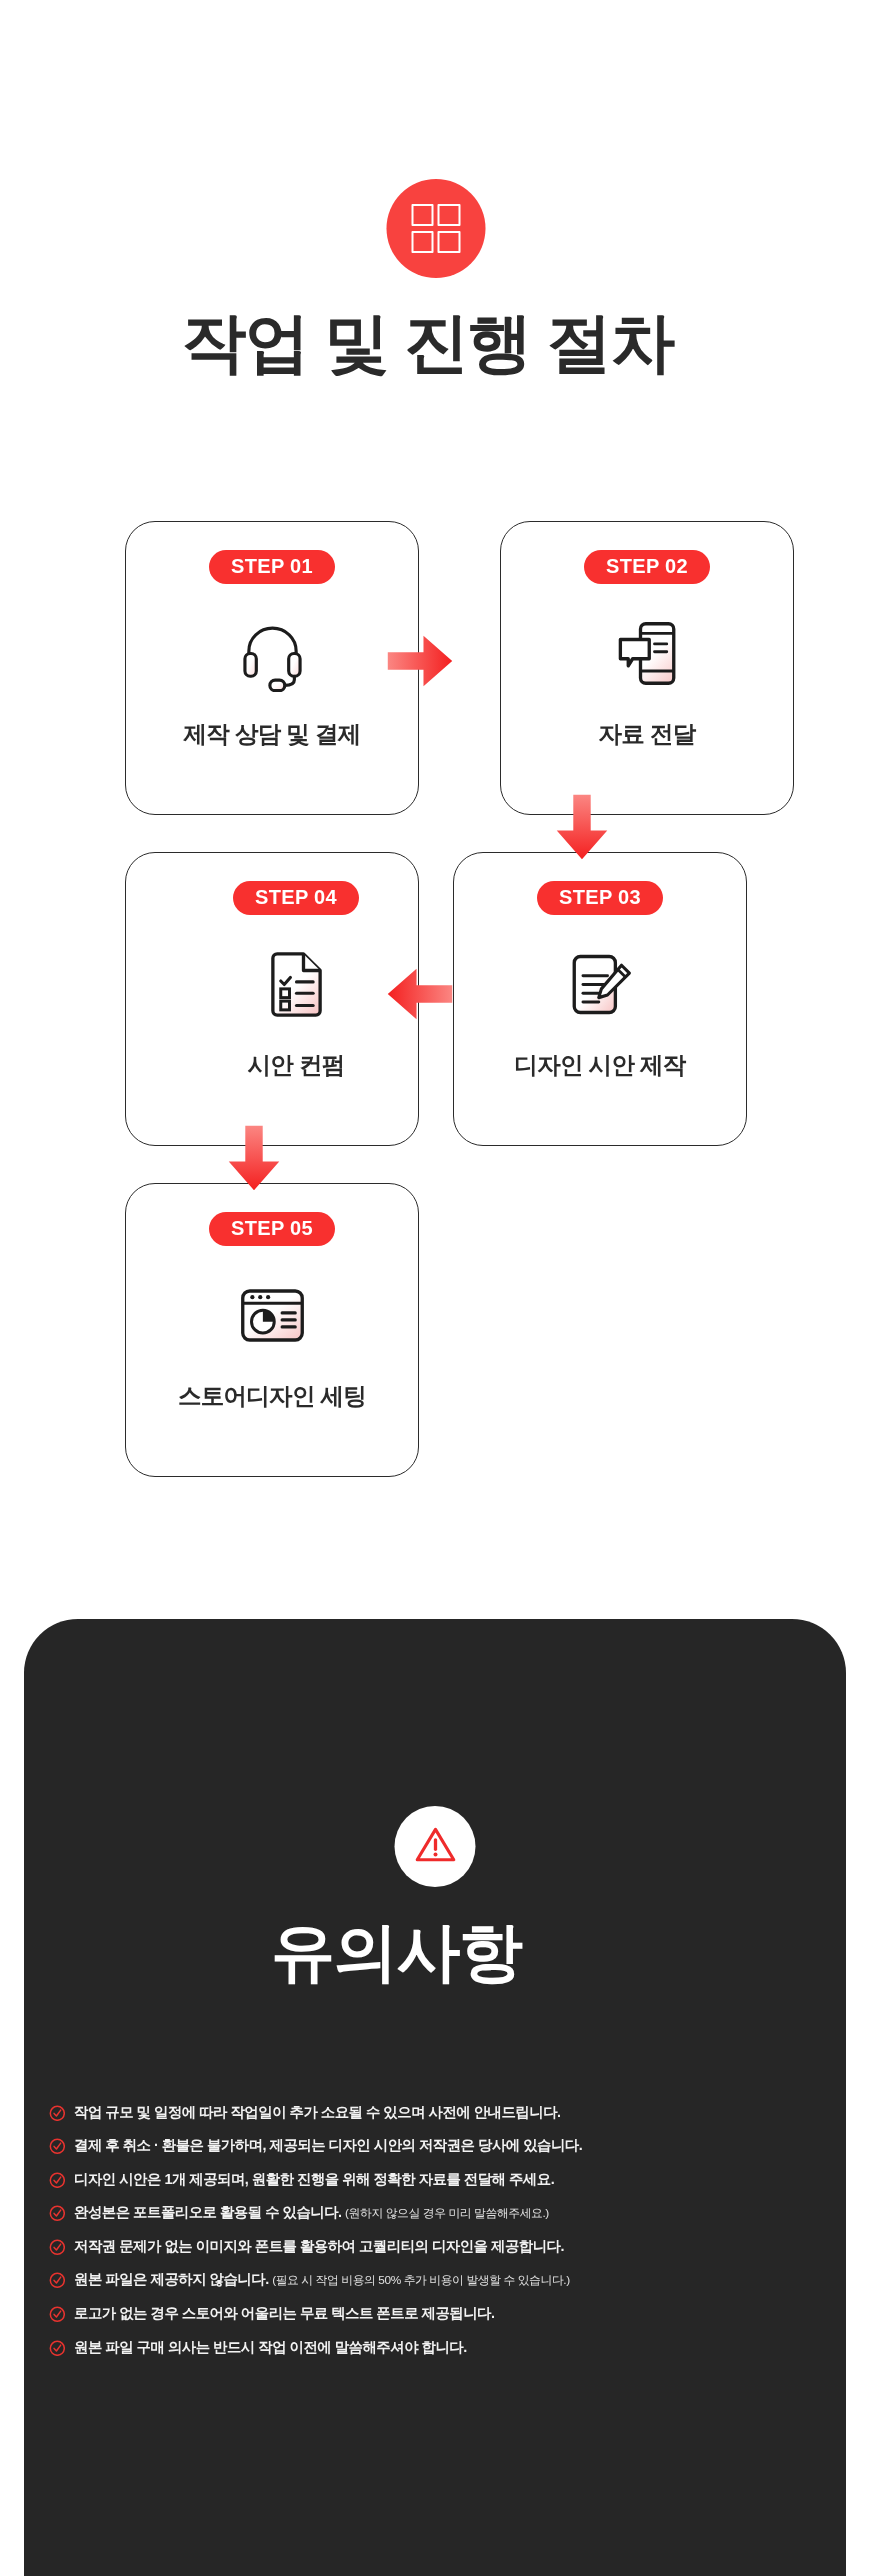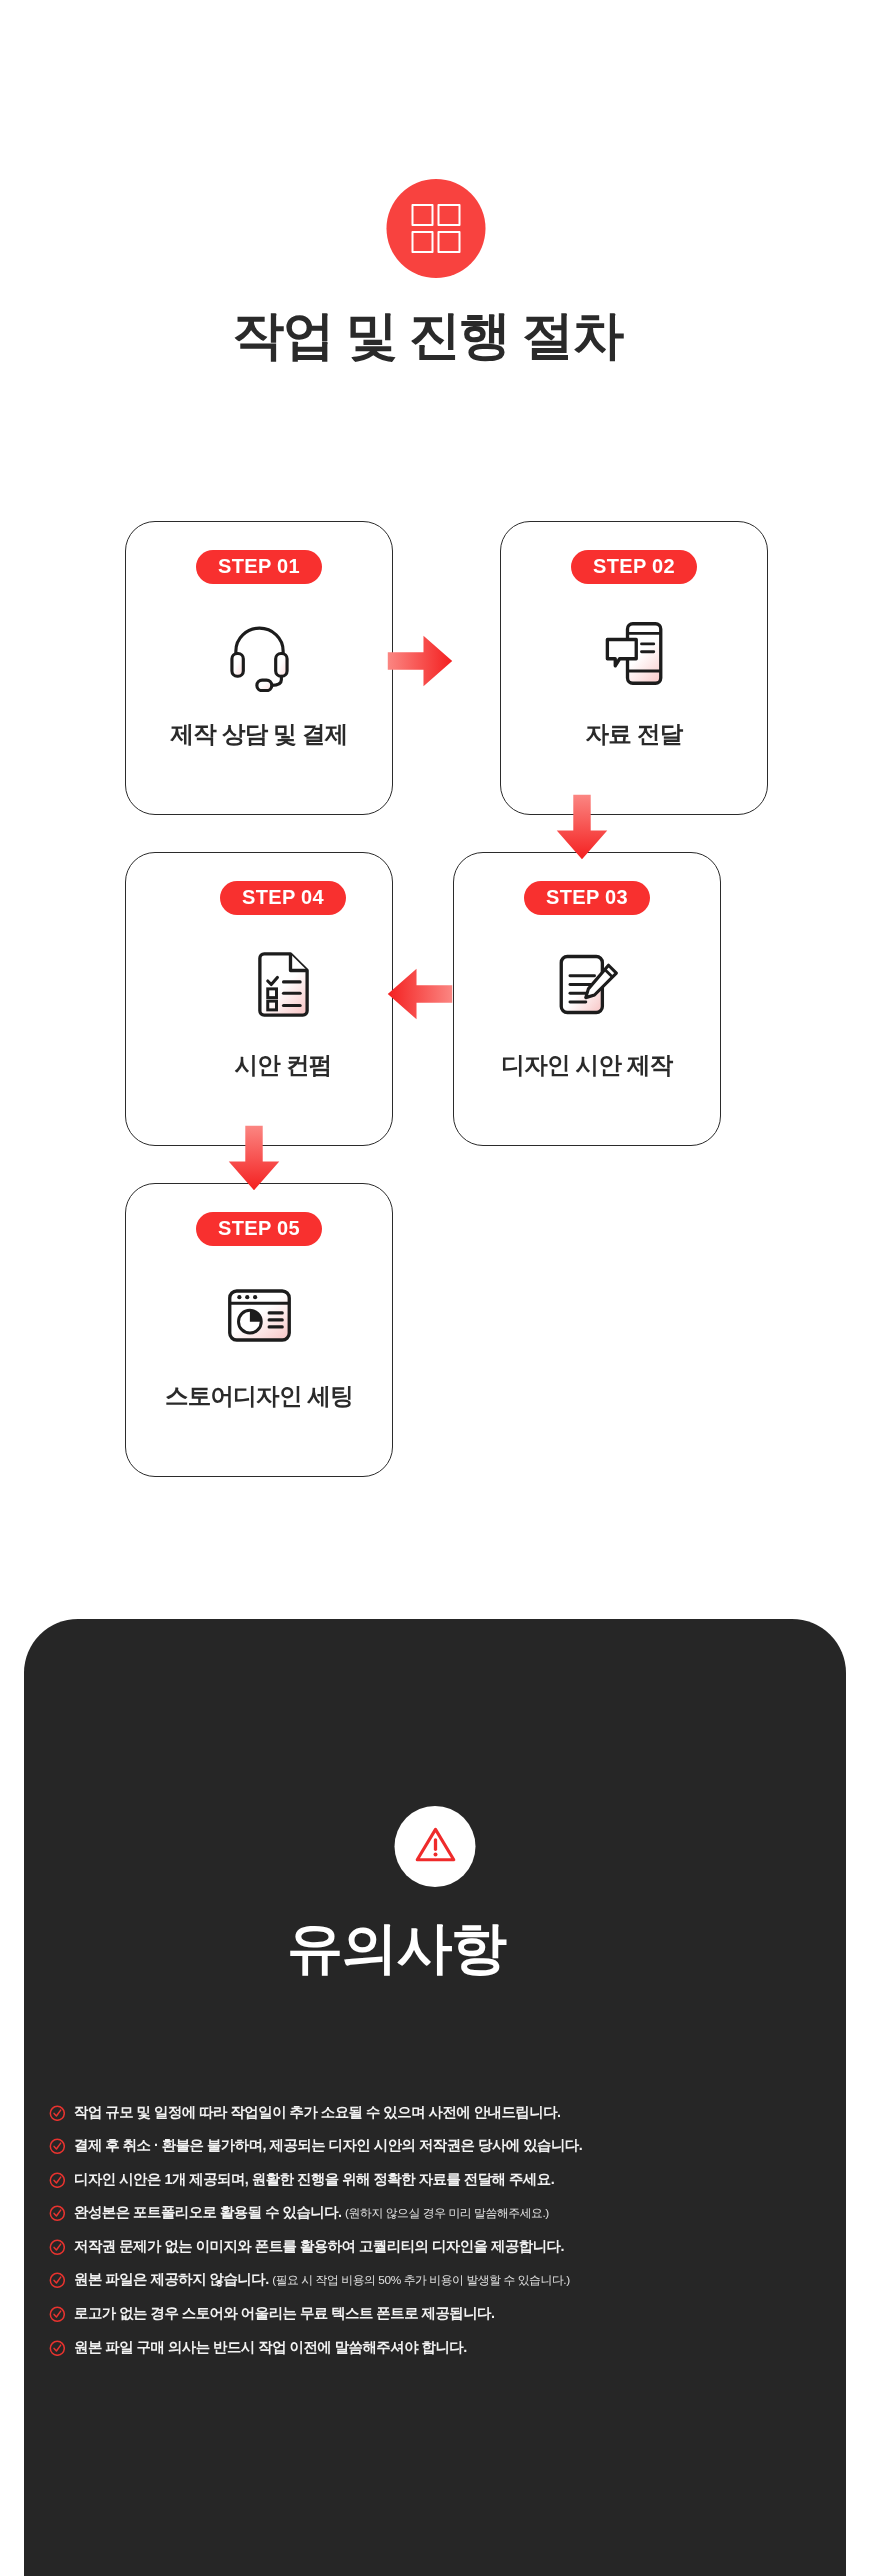--- a/index.html
+++ b/index.html
@@ -46,40 +46,40 @@
     border-radius: 0.9px;
   }
 
   
   .main-title {
     position: absolute;
     top: 307px;
     left: 0;
     width: 855px;
     text-align: center;
-    font-size: 52px;
+    font-size: 65px;
     font-weight: 900;
     letter-spacing: -1.7px;
     color: #2a2a2a;
     line-height: 1.1;
     white-space: nowrap;
   }
 
   
   .steps {
     position: absolute;
     top: 521px;
     left: 125px;
     width: 622px;
     height: 967px;
   }
 
   .card {
     position: absolute;
-    width: 268px;
+    width: 294px;
     height: 294px;
     background: #ffffff;
     border: 1.2px solid #2b2b2b;
     border-radius: 30px;
     display: flex;
     flex-direction: column;
     align-items: center;
   }
   .card.c1 { left: 0px;   top: 0px; }
   .card.c2 { left: 328px; top: 0px; margin-left: 47px; }
@@ -149,21 +149,21 @@
     align-items: center;
     justify-content: center;
   }
 
   .notice-title {
     position: absolute;
     top: 298px;
     left: 0;
     width: 744px;
     text-align: center;
-    font-size: 56px;
+    font-size: 64px;
     font-weight: 900;
     color: #ffffff;
     letter-spacing: -1.3px;
     line-height: 1.1;
     white-space: nowrap;
   }
 
   .notice-list {
     position: absolute;
     top: 483px;

